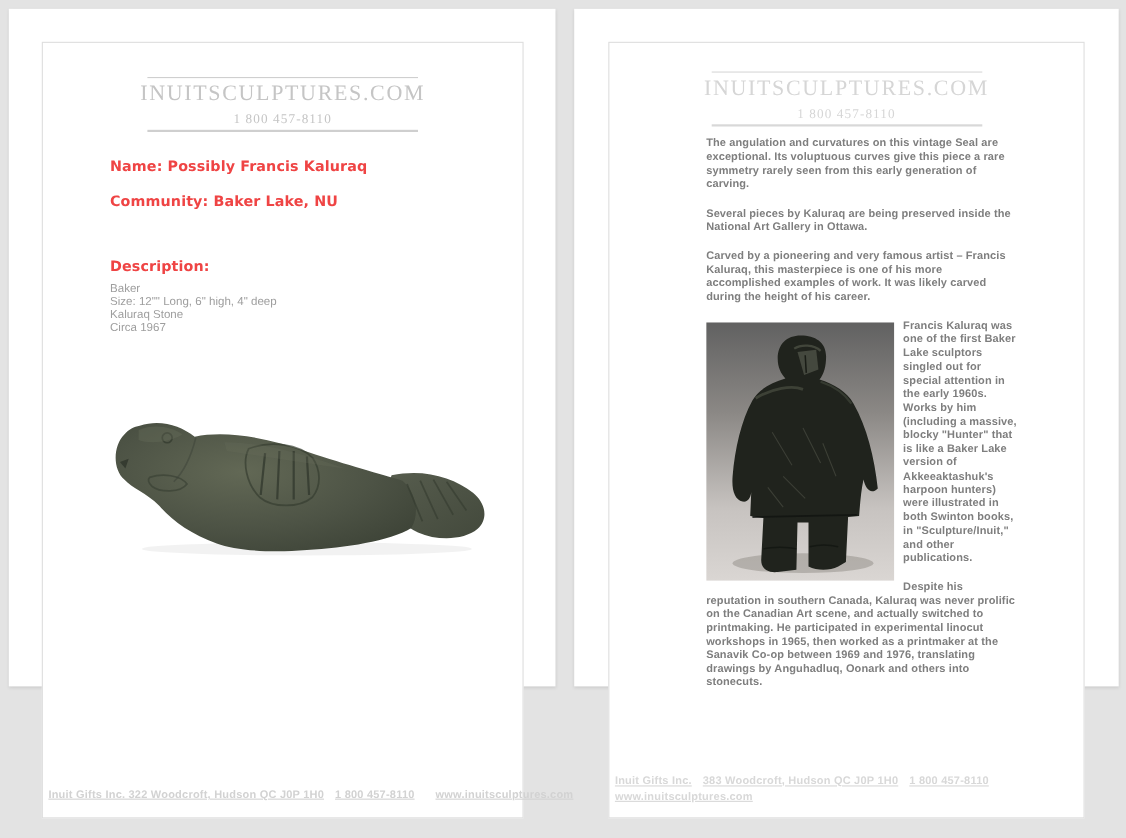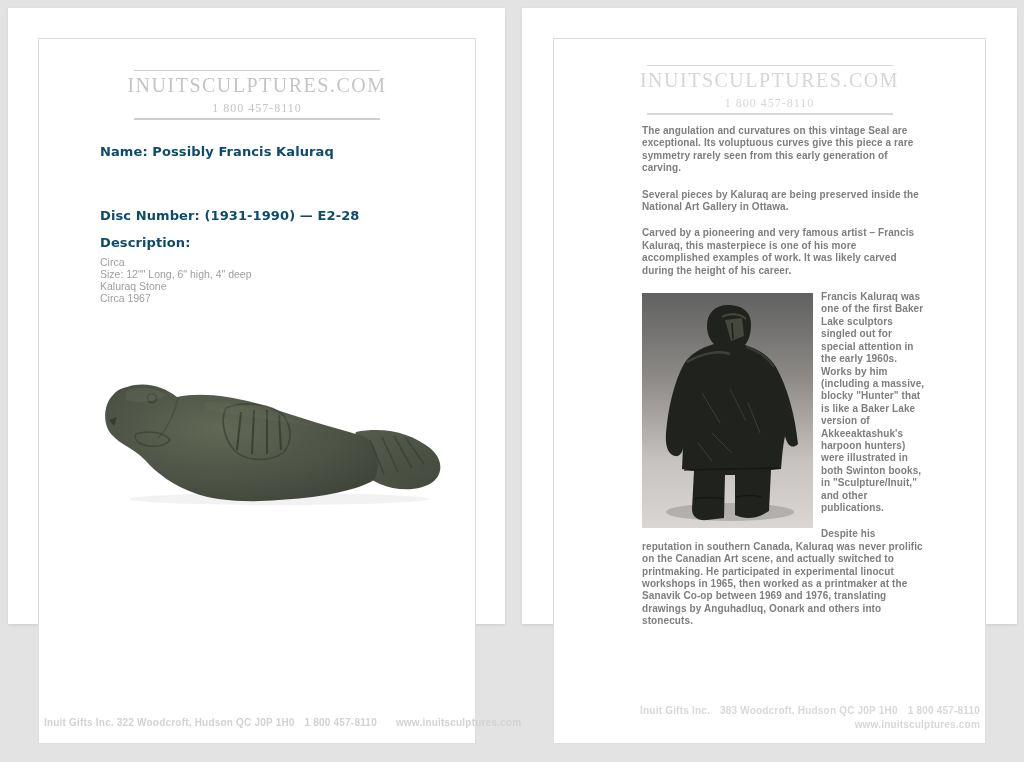--- a/index.html
+++ b/index.html
@@ -32,33 +32,33 @@
     position: absolute; left: 0; right: 0; text-align: center;
     font-family: "Liberation Serif", serif; font-size: 12px; letter-spacing: 1px; color: #c5c5c5;
   }
   .sheet-right .brand-logo, .sheet-right .brand-phone { color: #d6d6d6; }
   .sheet-right .brand-rule { background: #d8d8d8; }
 
   
   .field {
     position: absolute; left: 61px; right: 20px;
     font-family: "DejaVu Sans", sans-serif; font-weight: bold;
-    font-size: 13px; color: #0c4a6e; letter-spacing: 0.1px;
+    font-size: 13px; color: #ef4444; letter-spacing: 0.1px;
   }
   .desc-lines {
     position: absolute; left: 61px; top: 217px;
     font-size: 10.5px; line-height: 12px; color: #9e9e9e; font-weight: normal;
   }
   .desc-lines div { white-space: pre; }
 
   .seal-photo { position: absolute; left: 55px; top: 335px; width: 352px; height: 132px; }
 
   .page-footer {
-    position: absolute; left: 0; right: 0; text-align: right;
-    font-size: 10px; font-weight: bold; color: #d2d2d2; letter-spacing: 0.2px;
+    position: absolute; left: 0; right: 0; text-align: left;
+    font-size: 10px; font-weight: bold; color: #d2d2d2; letter-spacing: 0.2px; text-decoration: underline;
   }
   .page-footer span { margin: 0 5px; white-space: nowrap; }
   .footer-l { top: 678px; }
   .footer-r1 { top: 666px; color: #d8d8d8; }
   .footer-r2 { top: 680px; color: #d8d8d8; }
 
   
   .article {
     position: absolute; left: 58px; top: 86px; width: 313px;
     font-size: 10px; font-weight: bold; letter-spacing: 0.1px;
@@ -74,25 +74,25 @@
 
 <div class="sheet sheet-left">
   <div class="page-inner">
 
     <div class="brand-rule" style="top:31px"></div>
     <div class="brand-logo" style="top:35px">INUITSCULPTURES.COM</div>
     <div class="brand-phone" style="top:62px">1 800 457-8110</div>
     <div class="brand-rule thick" style="top:79px"></div>
 
     <div class="field" style="top:105px">Name: Possibly Francis Kaluraq</div>
-    <div class="field" style="top:169px">Disc Number: (1931-1990) — E2-28</div>
+    <div class="field" style="top:137px">Community: Baker Lake, NU</div>
     <div class="field" style="top:196px">Description:</div>
 
     <div class="desc-lines">
-      <div>Circa</div>
+      <div>Baker</div>
       <div>Size: 12"" Long, 6" high, 4" deep</div>
       <div>Kaluraq Stone</div>
       <div>Circa 1967</div>
     </div>
 
 
     <div class="seal-photo">
       <svg width="352" height="132" viewBox="0 0 352 132">
         <defs>
           <radialGradient id="sealg" cx="42%" cy="38%" r="80%">

